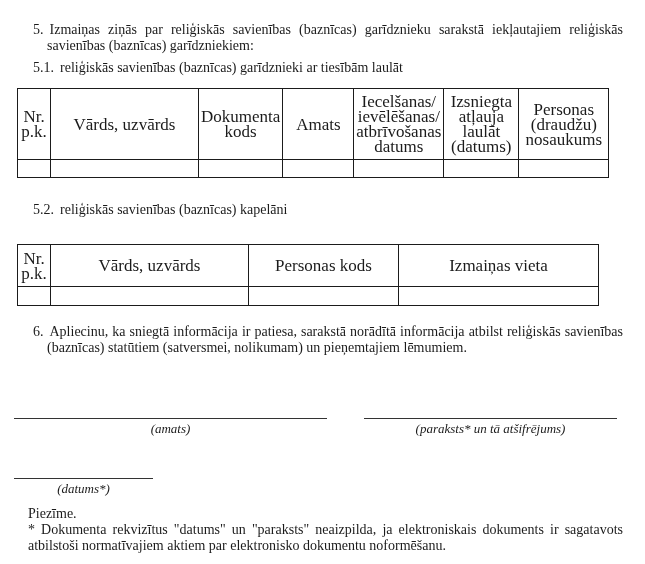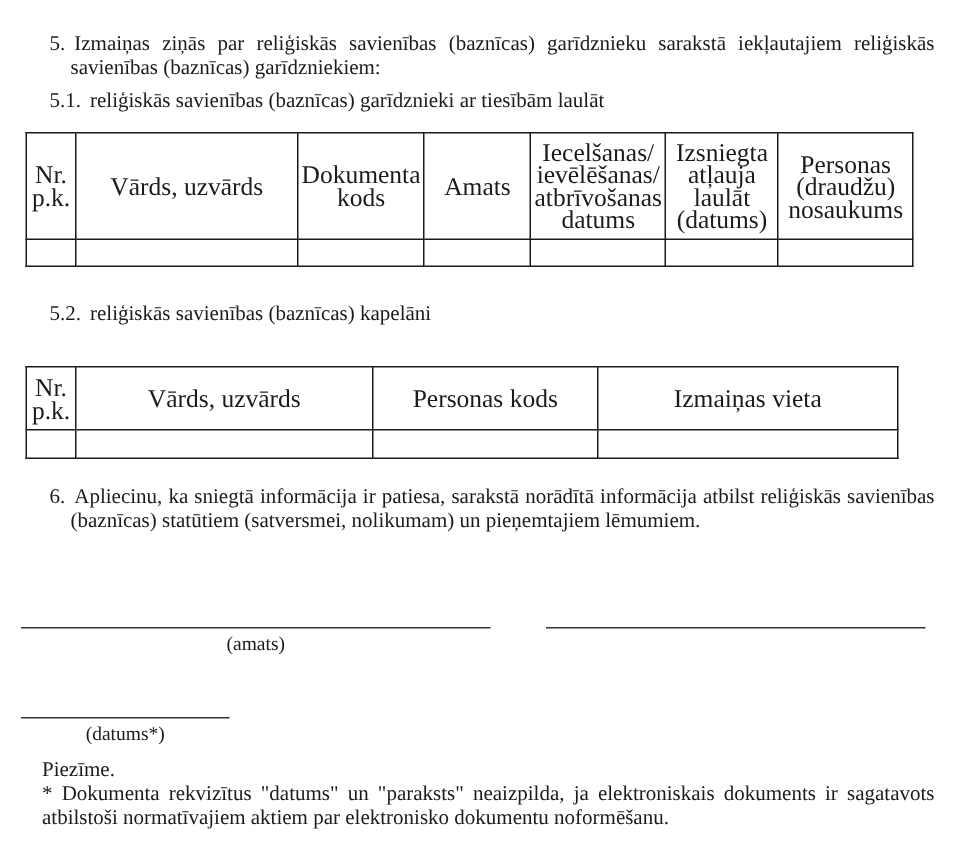--- a/index.html
+++ b/index.html
@@ -48,20 +48,21 @@
   .sig-row{
     display:flex;
     margin:62px 0 0 14px;
   }
   .sig-block{text-align:center;}
   .sig-line{border-top:1px solid #333;height:0;}
   .sig-label{
     font-size:13px;
     line-height:15px;
     margin-top:2px;
+    font-style:italic;
   }
   #sig-amats{width:313px;margin-right:37px;}
   #sig-paraksts{width:253px;}
   #sig-datums{width:139px;margin:42px 0 0 14px;}
 
   #note-block{margin:10px 22px 0 28px;}
   #note-heading{line-height:16px;}
   #note-text{text-align:justify;line-height:16px;}
 </style>
 </head>
@@ -149,20 +150,21 @@
   <span class="num">6.</span><span>Apliecinu, ka sniegtā informācija ir patiesa, sarakstā norādītā informācija atbilst reliģiskās savienības (baznīcas) statūtiem (satversmei, nolikumam) un pieņemtajiem lēmumiem.</span>
 </div>
 
 <div class="sig-row">
   <div id="sig-amats" class="sig-block">
     <div class="sig-line"></div>
     <div class="sig-label">(amats)</div>
   </div>
   <div id="sig-paraksts" class="sig-block">
     <div class="sig-line"></div>
+    <div class="sig-label">(paraksts* un tā atšifrējums)</div>
   </div>
 </div>
 
 <div id="sig-datums" class="sig-block">
   <div class="sig-line"></div>
   <div class="sig-label">(datums*)</div>
 </div>
 
 <div id="note-block">
   <div id="note-heading">Piezīme.</div>

